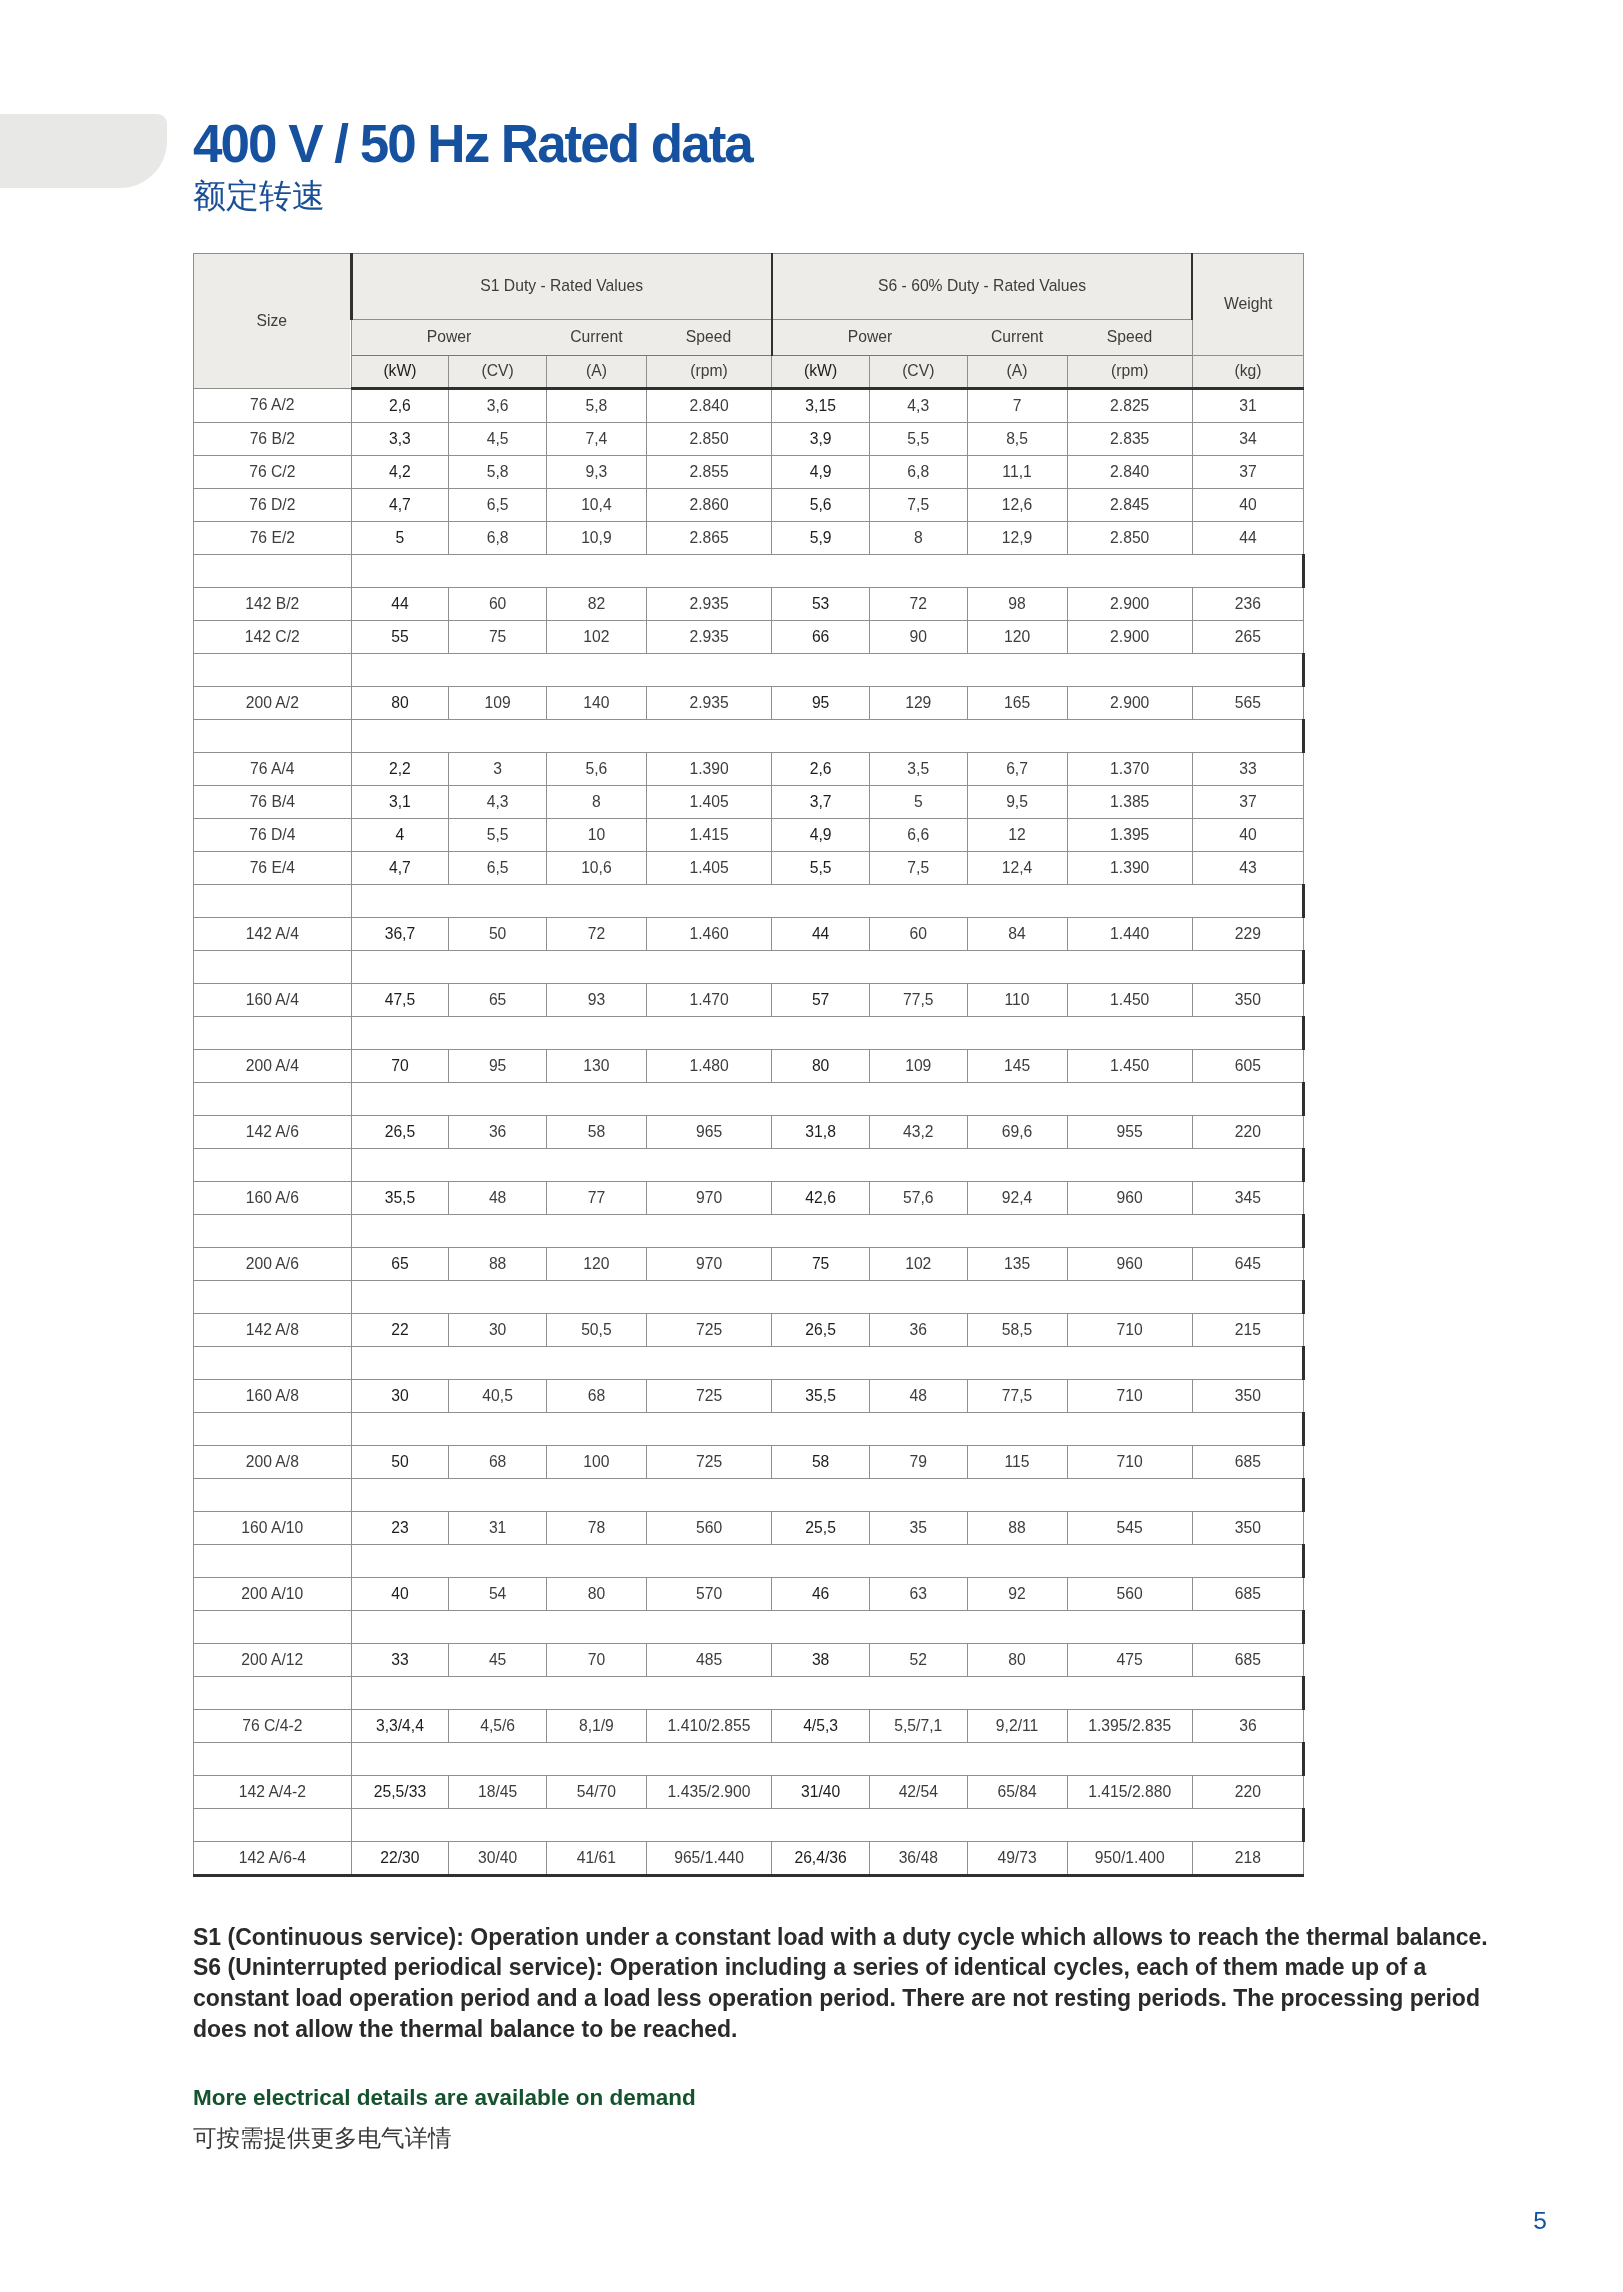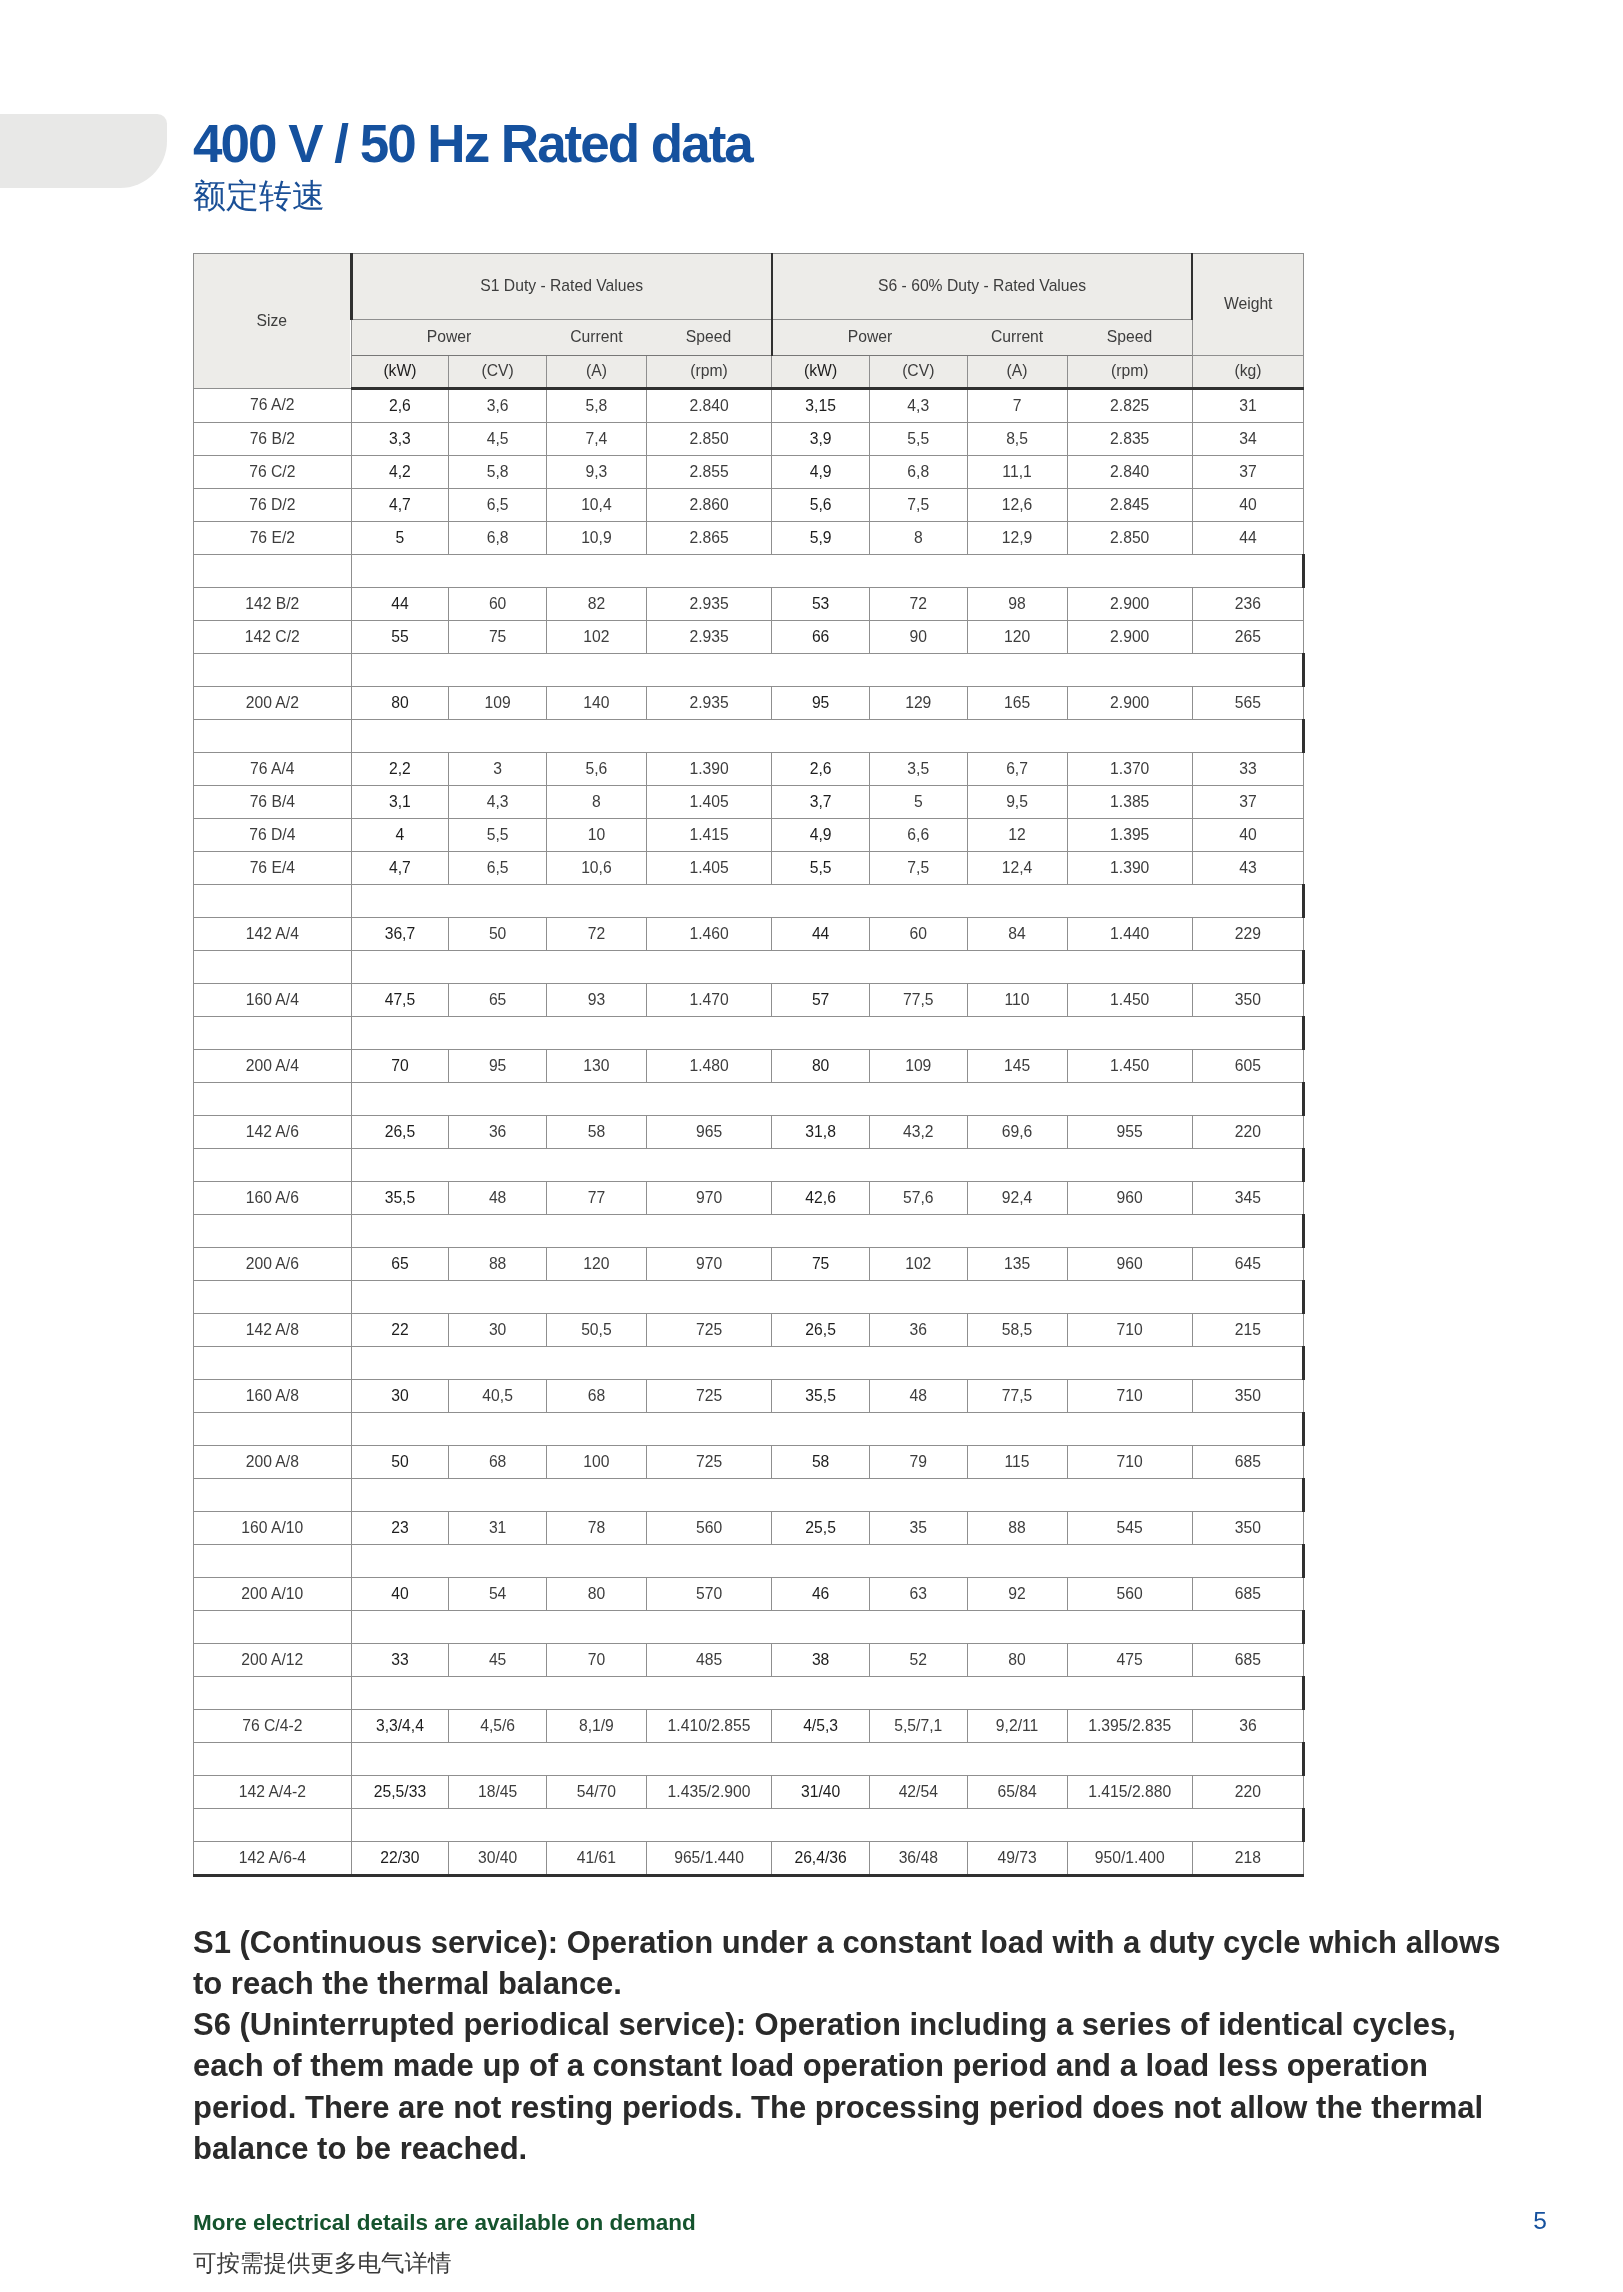--- a/index.html
+++ b/index.html
@@ -72,21 +72,21 @@
   td.rpm-col{}
   tr.spacer-small td.spacer-cell, tr.spacer-tall td.spacer-cell{
     border-right:3.9px solid #303030;
   }
   tr.spacer-small td{height:12.7px;}
   tr.spacer-tall td{height:46px;}
   tr.last-row td{border-bottom:3.9px solid #303030;}
   
   .notes-en{
     margin-top:45px;
-    font-size:31px;font-weight:bold;color:#2a2a2a;
+    font-size:23px;font-weight:bold;color:#2a2a2a;
     line-height:1.33;width:1311px;
   }
   .notes-zh{
     margin-top:15.7px;
     font-family:"Liberation Serif",serif;
     font-size:23.5px;color:#3a3a3a;line-height:1.65;width:1313px;
   }
   .more-en{
     margin-top:39px;
     font-size:22.5px;font-weight:bold;color:#14532d;line-height:1.3;

